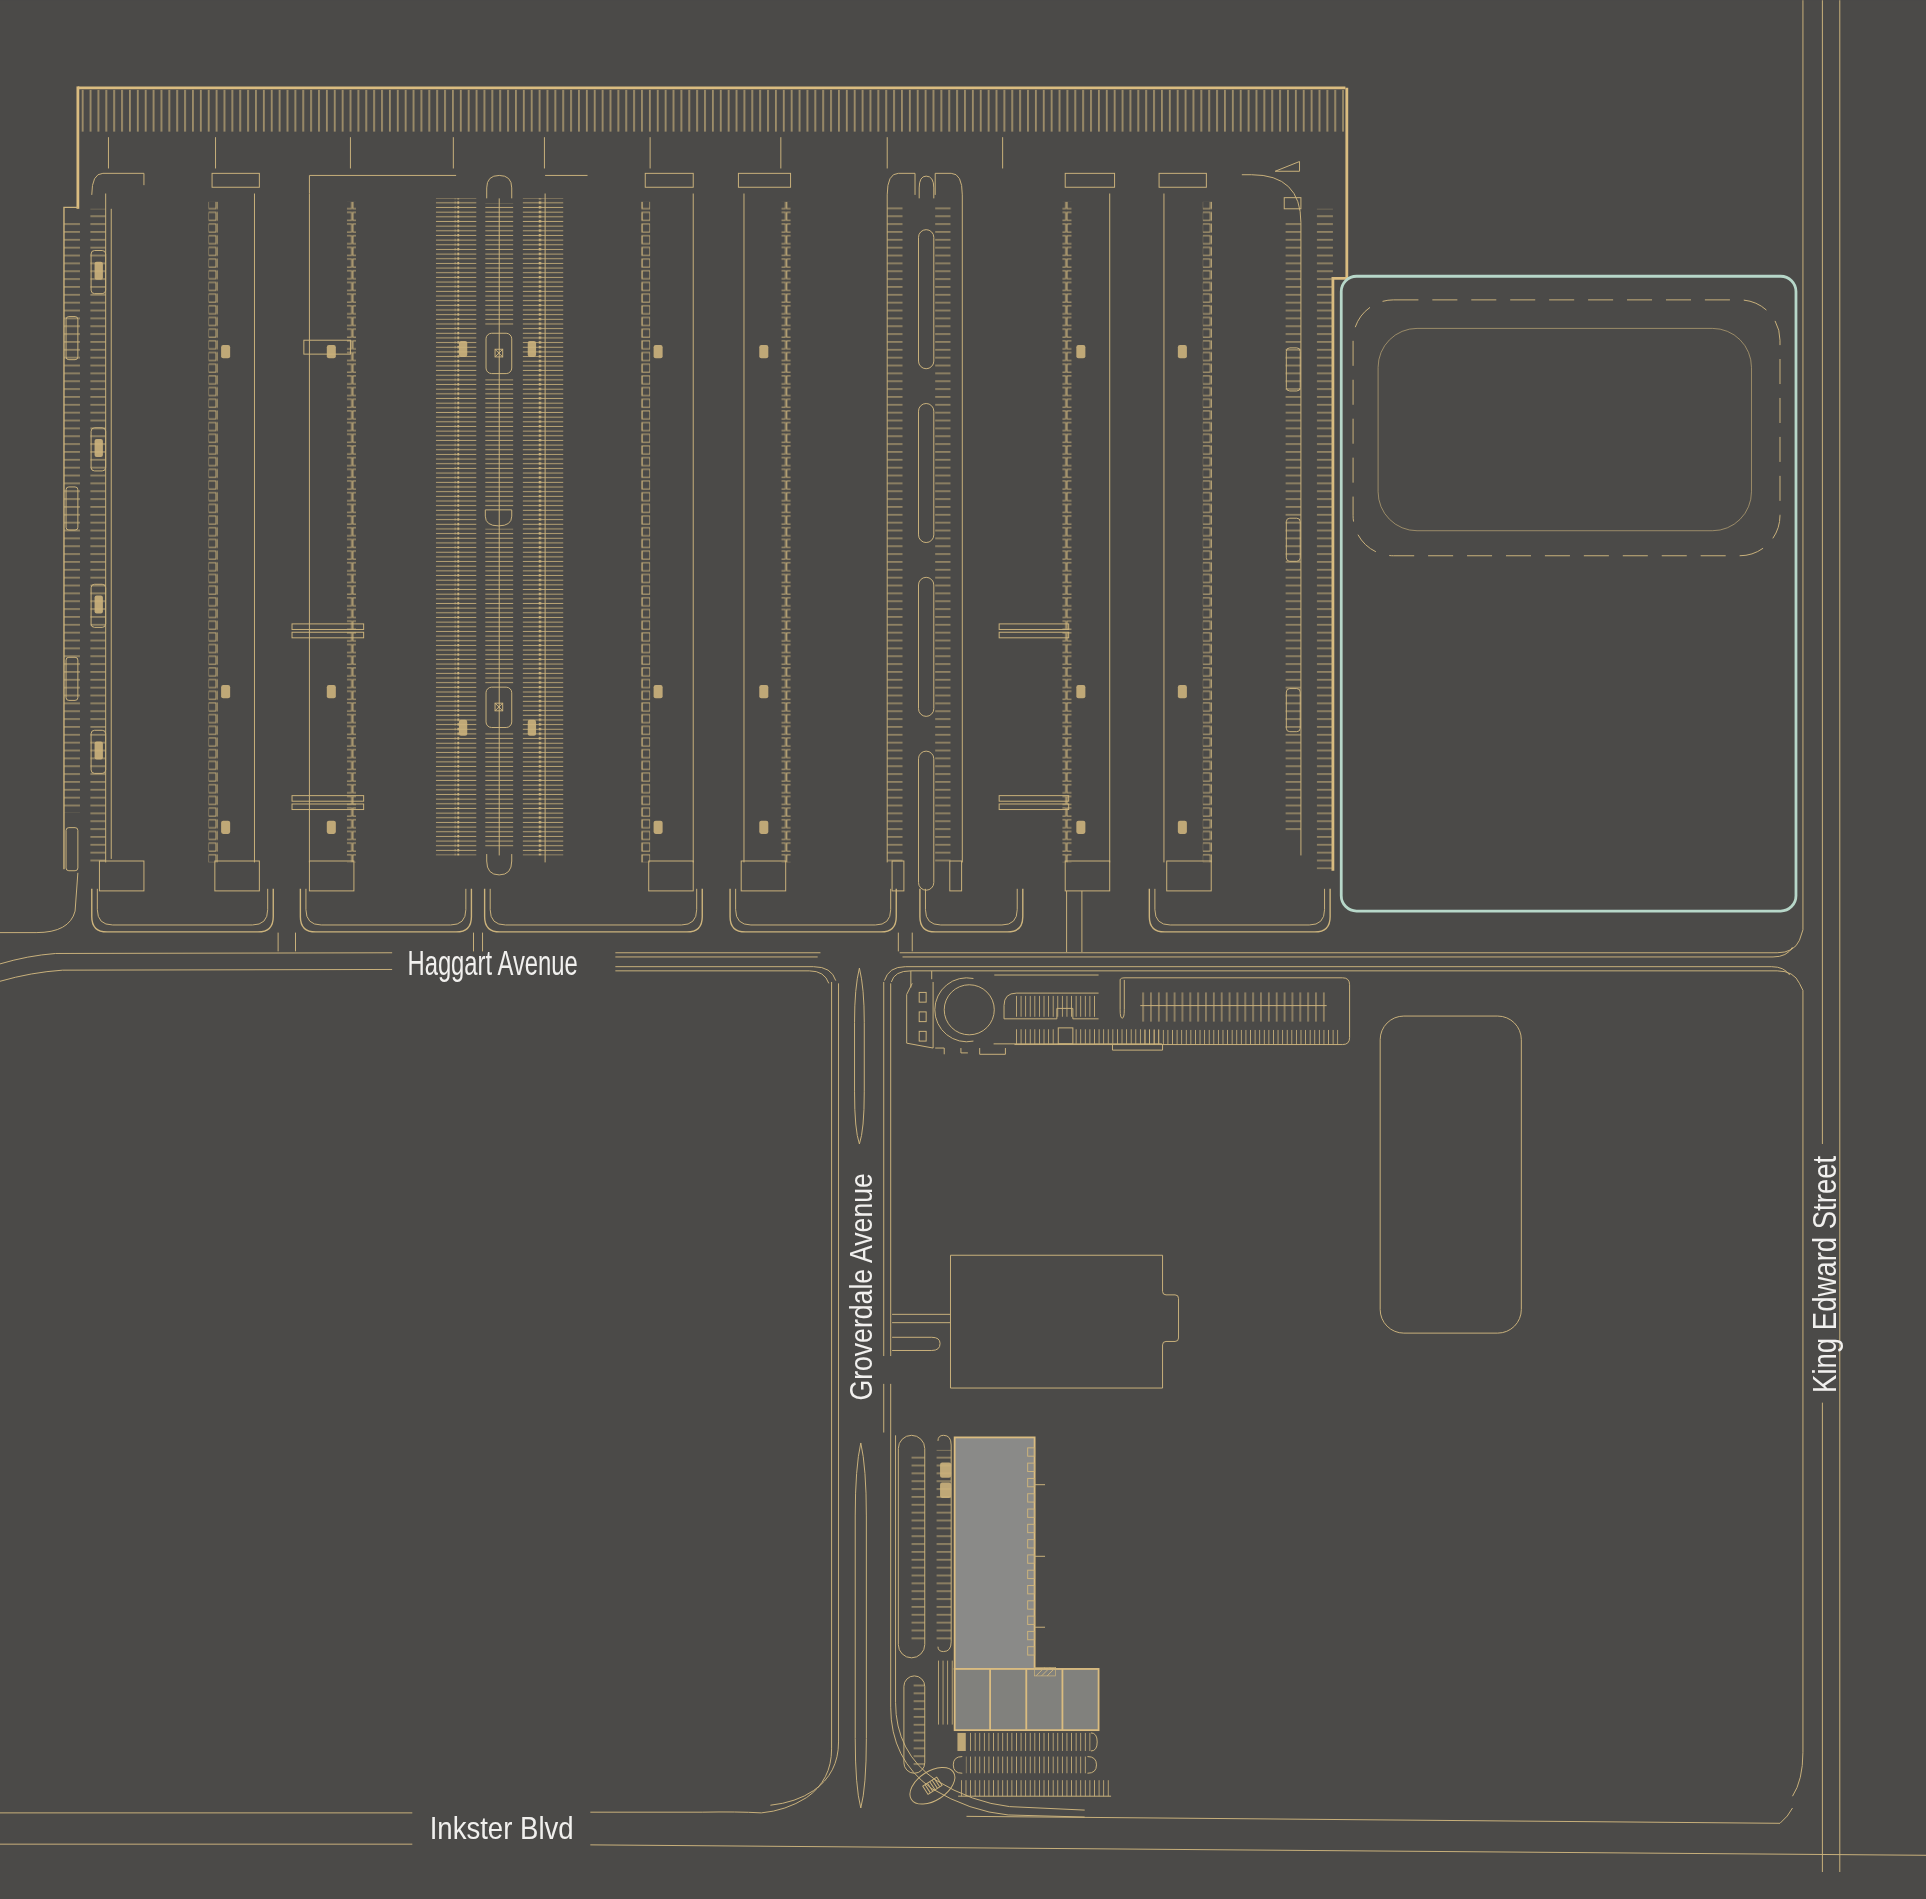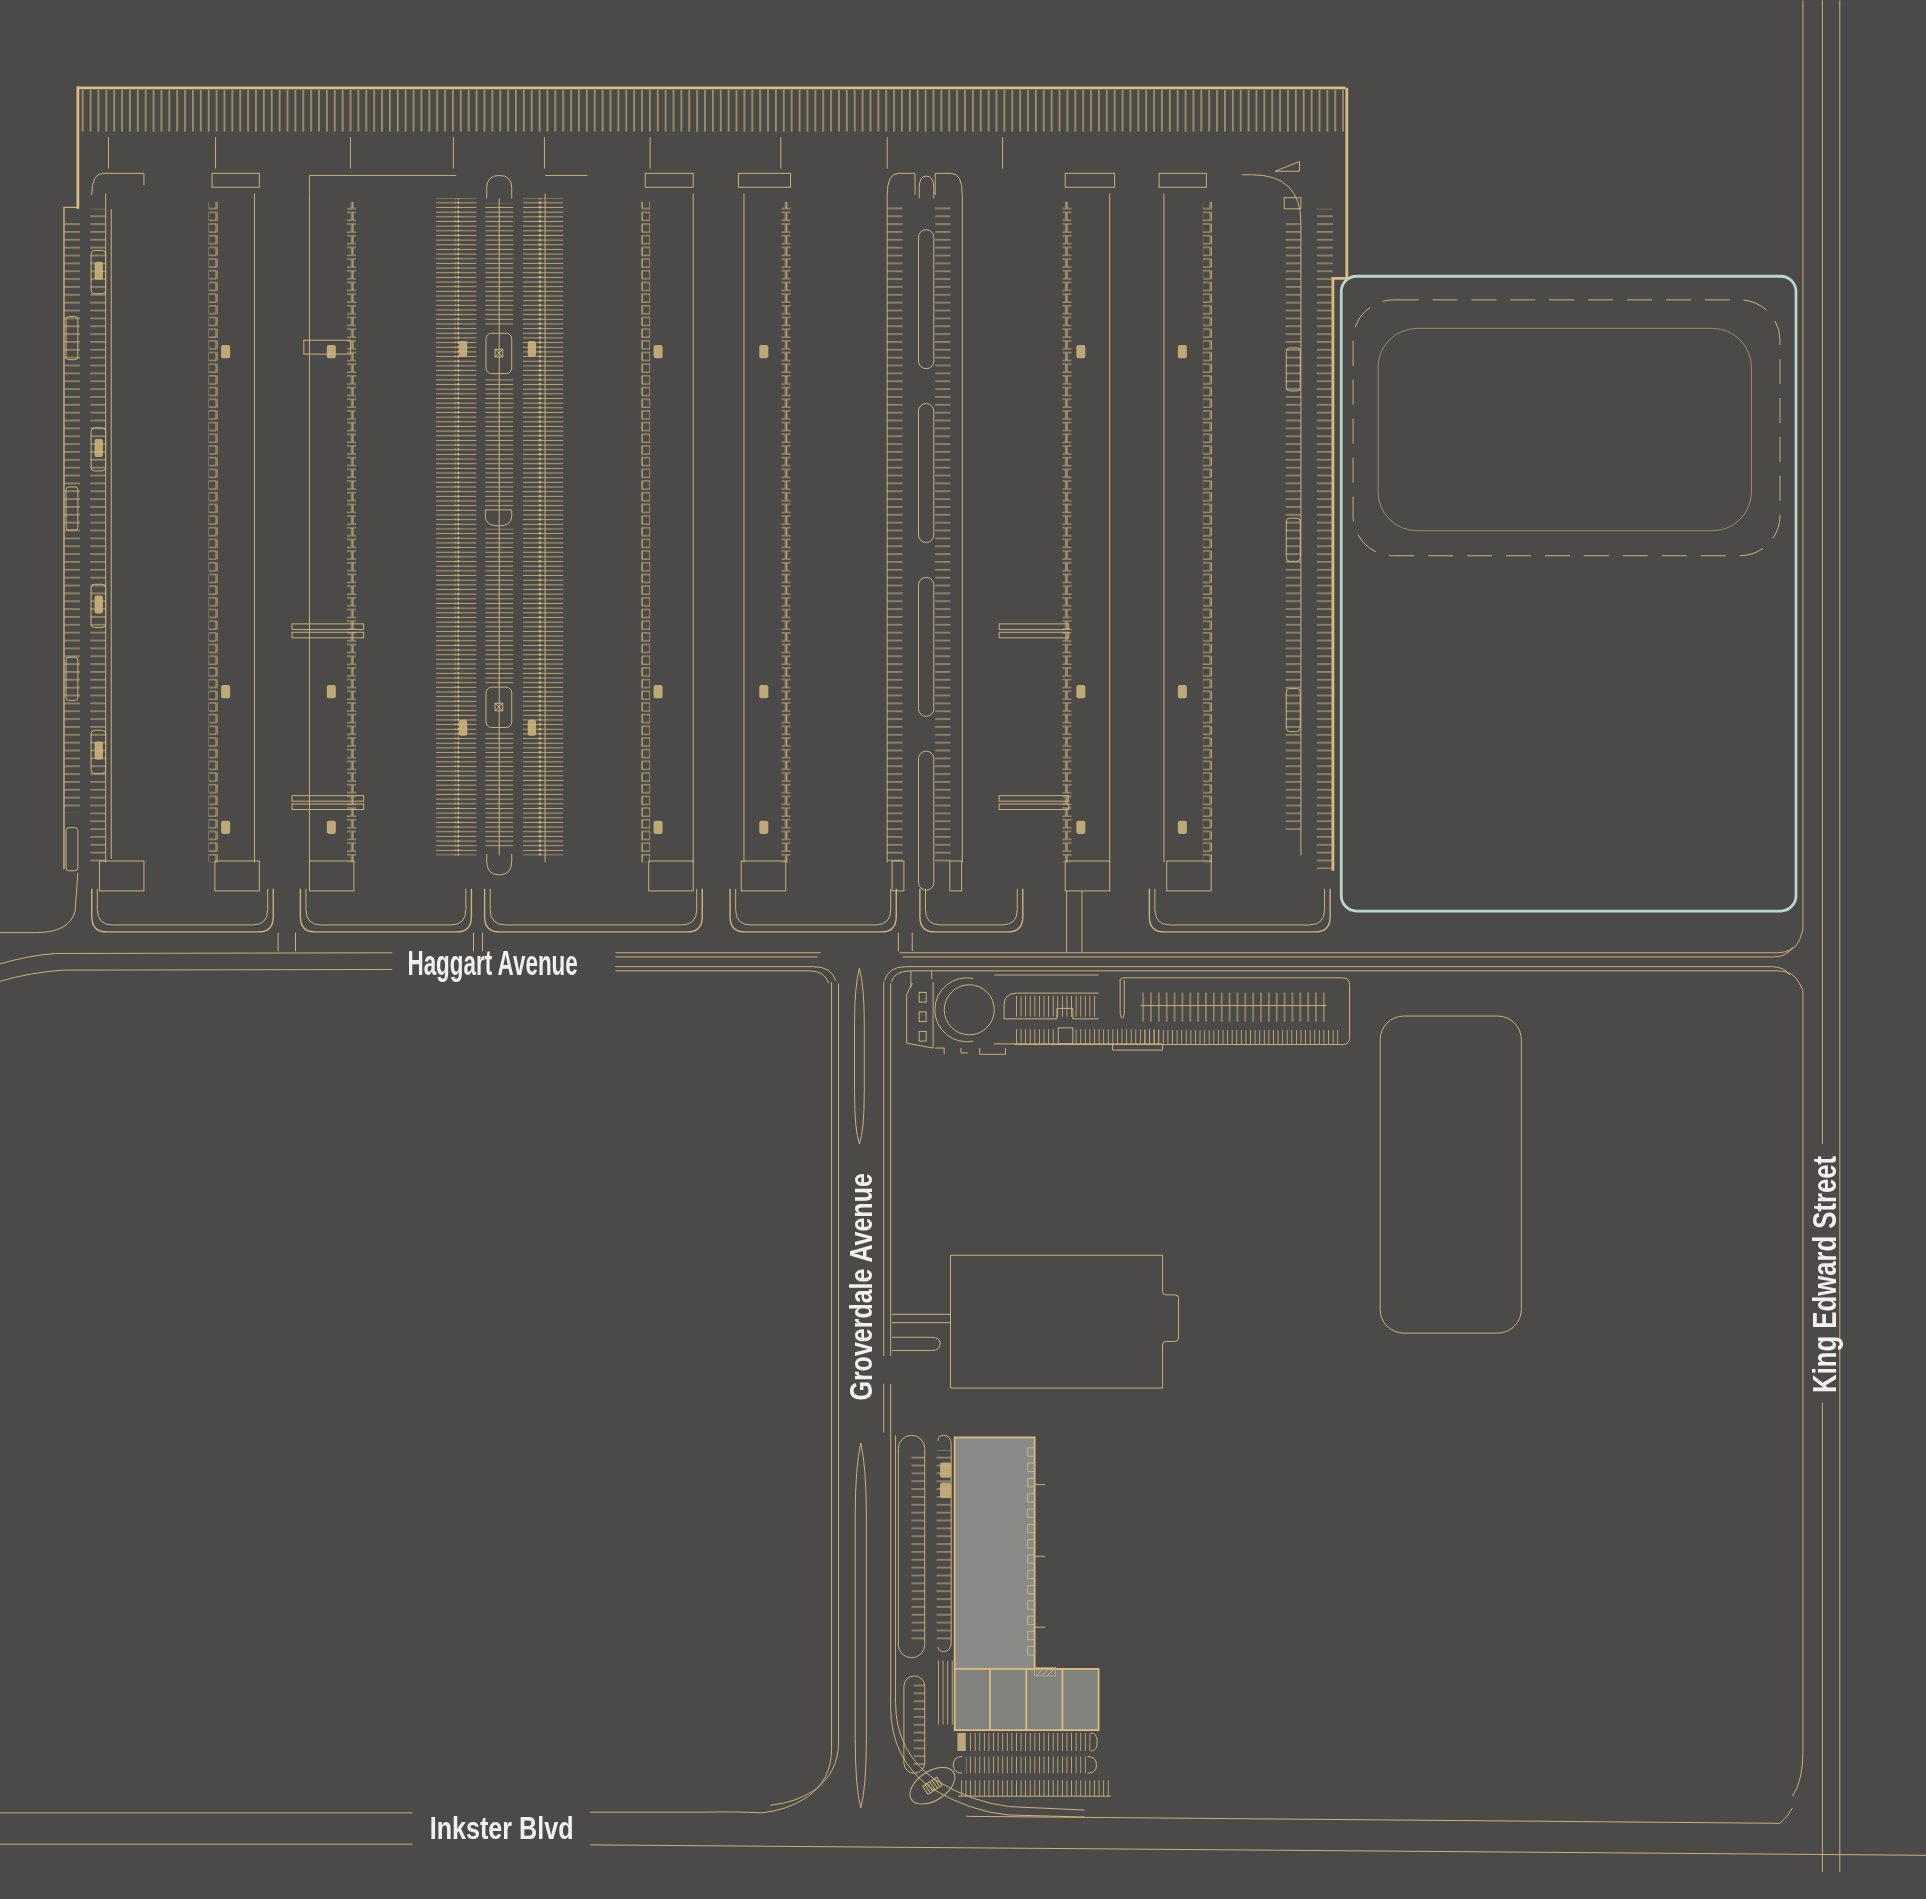--- a/index.html
+++ b/index.html
@@ -1,15 +1,15 @@
 <!DOCTYPE html>
 <html style="font-size:11px"><head><meta charset="utf-8">
 <style>
 html,body{margin:0;padding:0;background:#4b4a48;}
-#plan{position:relative;width:1926px;height:1872px;background:#4b4a48;overflow:hidden;font-weight:bold;}
+#plan{position:relative;width:1926px;height:1872px;background:#4b4a48;overflow:hidden;}
 text{font-family:"Liberation Sans",sans-serif;fill:#f1f0ee;}
 .t{stroke:#ccb37c;fill:none;stroke-width:1.4;}
 .t2{stroke:#ccb37c;fill:none;stroke-width:2;}
 .T{stroke:#dabc80;fill:none;stroke-width:4;}
 .f{fill:#ccb37c;stroke:none;opacity:0.9;}
 </style></head><body>
 <div id="plan">
 <svg width="1926" height="1900" viewBox="0 0 2770 2732">
 <defs>
 <pattern id="pV" width="11.33" height="60" patternUnits="userSpaceOnUse">

